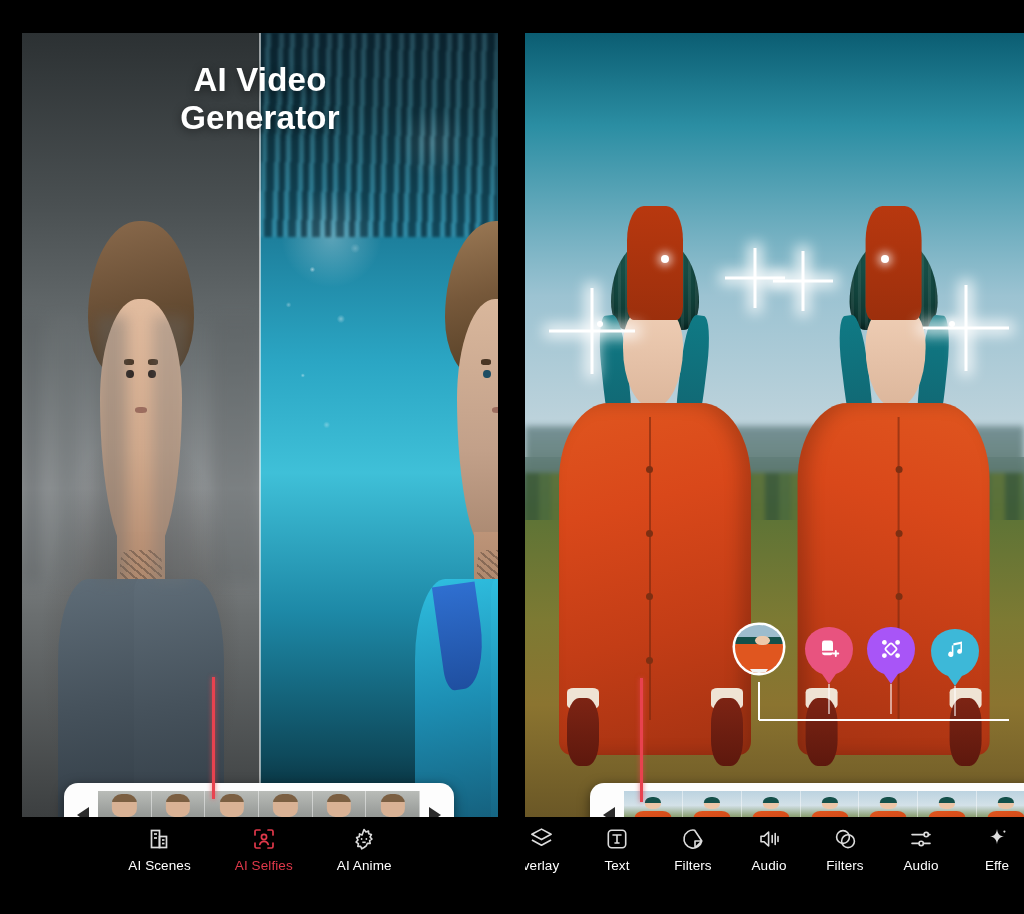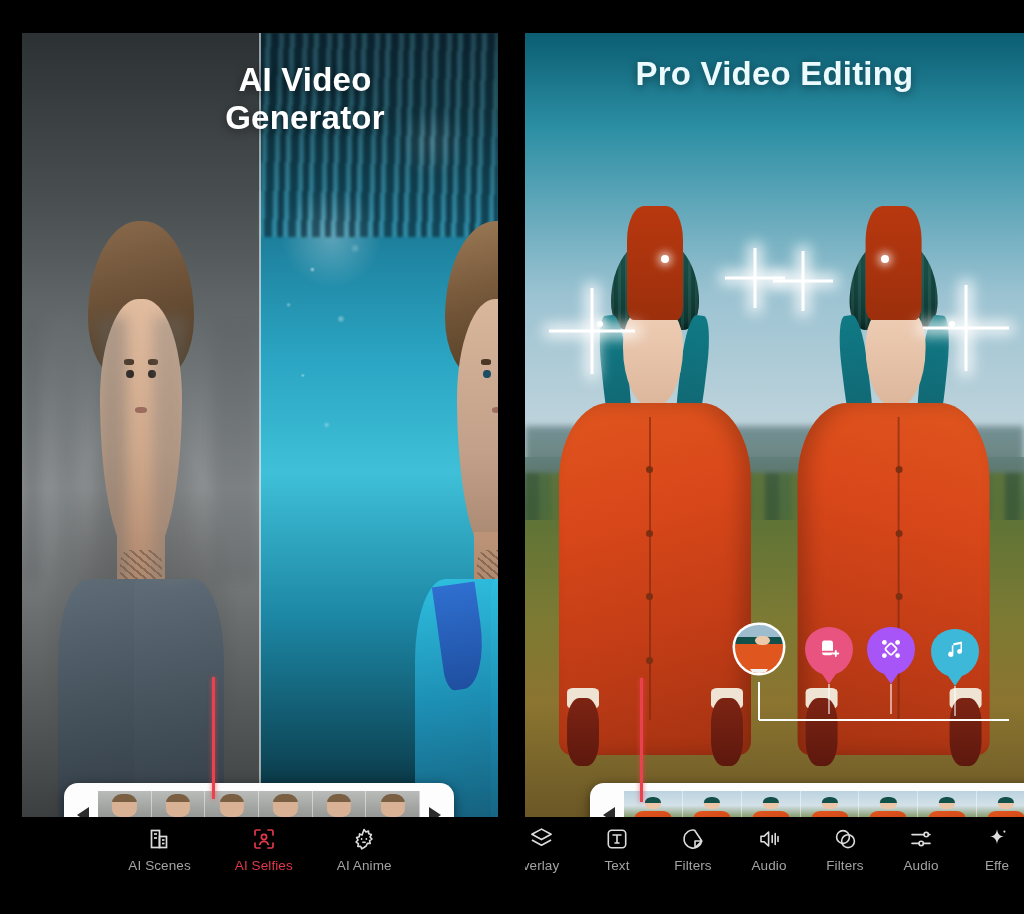--- a/index.html
+++ b/index.html
@@ -145,21 +145,21 @@
     background:linear-gradient(180deg,#7d2414,#5d180d); border-radius:38%; }
   .fig-glove.gl{ left:6%; } .fig-glove.gr{ right:6%; }
   .fig-cuff{ position:absolute; bottom:9%; width:16%; height:4%;
     background:#efe3d4; border-radius:20%; }
   .fig-cuff.cl{ left:6%; } .fig-cuff.cr{ right:6%; }
 
   
   .headline{ position:absolute; left:0; width:100%; text-align:center; z-index:12;
     color:#fff; font-weight:700; line-height:1.14; letter-spacing:.2px;
     text-shadow:0 2px 10px rgba(0,0,0,.45); }
-  #headline-left{ top:28px; font-size:33px;margin-left:45px; }
+  #headline-left{ top:28px; font-size:33px; }
   #headline-right{ top:22px; font-size:33px; color:#eafaff; }
   .headline .l2{ display:block; }
 
   
   .timeline{ position:absolute; z-index:14; height:64px; background:#fdfdfd;
     border-radius:14px; display:flex; align-items:center; box-shadow:0 3px 12px rgba(0,0,0,.5); }
   #timeline-left{ left:42px; bottom:34px; width:390px; padding:0 4px; }
   #timeline-right{ left:65px; bottom:34px; width:450px; padding:0 4px;
     border-radius:14px 0 0 14px; }
   .tl-arrow{ width:30px; flex:0 0 30px; display:flex; align-items:center; justify-content:center;
@@ -215,21 +215,21 @@
   .pin-stem.s0{ height:38px; }
   .pin-stem.s1,.pin-stem.s2,.pin-stem.s3{ height:30px; background:rgba(255,255,255,.55); }
   .pin-elbow{ position:absolute; left:24px; top:94px; width:250px; height:2px; background:#fff; }
 
   
   .navbar{ position:absolute; bottom:0; left:0; width:100%; height:64px;
     display:flex; align-items:center; z-index:20; background:#000; }
   #nav-left{ justify-content:center; gap:44px; }
   #nav-right{ justify-content:flex-start; gap:0; padding-left:4px; }
   .nav-item{ display:flex; flex-direction:column; align-items:center; gap:6px;
-    color:#a3a3a3; cursor:pointer; }
+    color:#ffffff; cursor:pointer; }
   #nav-right .nav-item{ width:76px; flex:0 0 76px; }
   .nav-item .ico{ height:26px; display:flex; align-items:center; justify-content:center; }
   .nav-item .lbl{ font-size:13.5px; letter-spacing:.1px; white-space:nowrap; }
   .nav-item.active{ color:#e0384a;justify-content:flex-end; }
   .nav-item.clip-l{ margin-left:-26px; }
   .nav-item.clip-r{ margin-right:-26px; }
 </style>
 </head>
 <body>
 
@@ -425,21 +425,20 @@
           <span class="fig-btn" style="top:54%"></span>
           <span class="fig-btn" style="top:72%"></span>
         </div>
         <div class="fig-cuff cl"></div>
         <div class="fig-cuff cr"></div>
         <div class="fig-glove gl"></div>
         <div class="fig-glove gr"></div>
       </div>
 
       <div class="headline" id="headline-right">
-        <span>Pro Video Editing</span>
       </div>
     </div>
 
     <div class="timeline" id="timeline-right">
       <div class="tl-arrow">
         <svg width="16" height="20" viewBox="0 0 16 20">
             <polygon points="14,2 14,18 2,10" fill="#2b2b2b"></polygon>
           </svg>
       </div>
       <div class="filmstrip">

